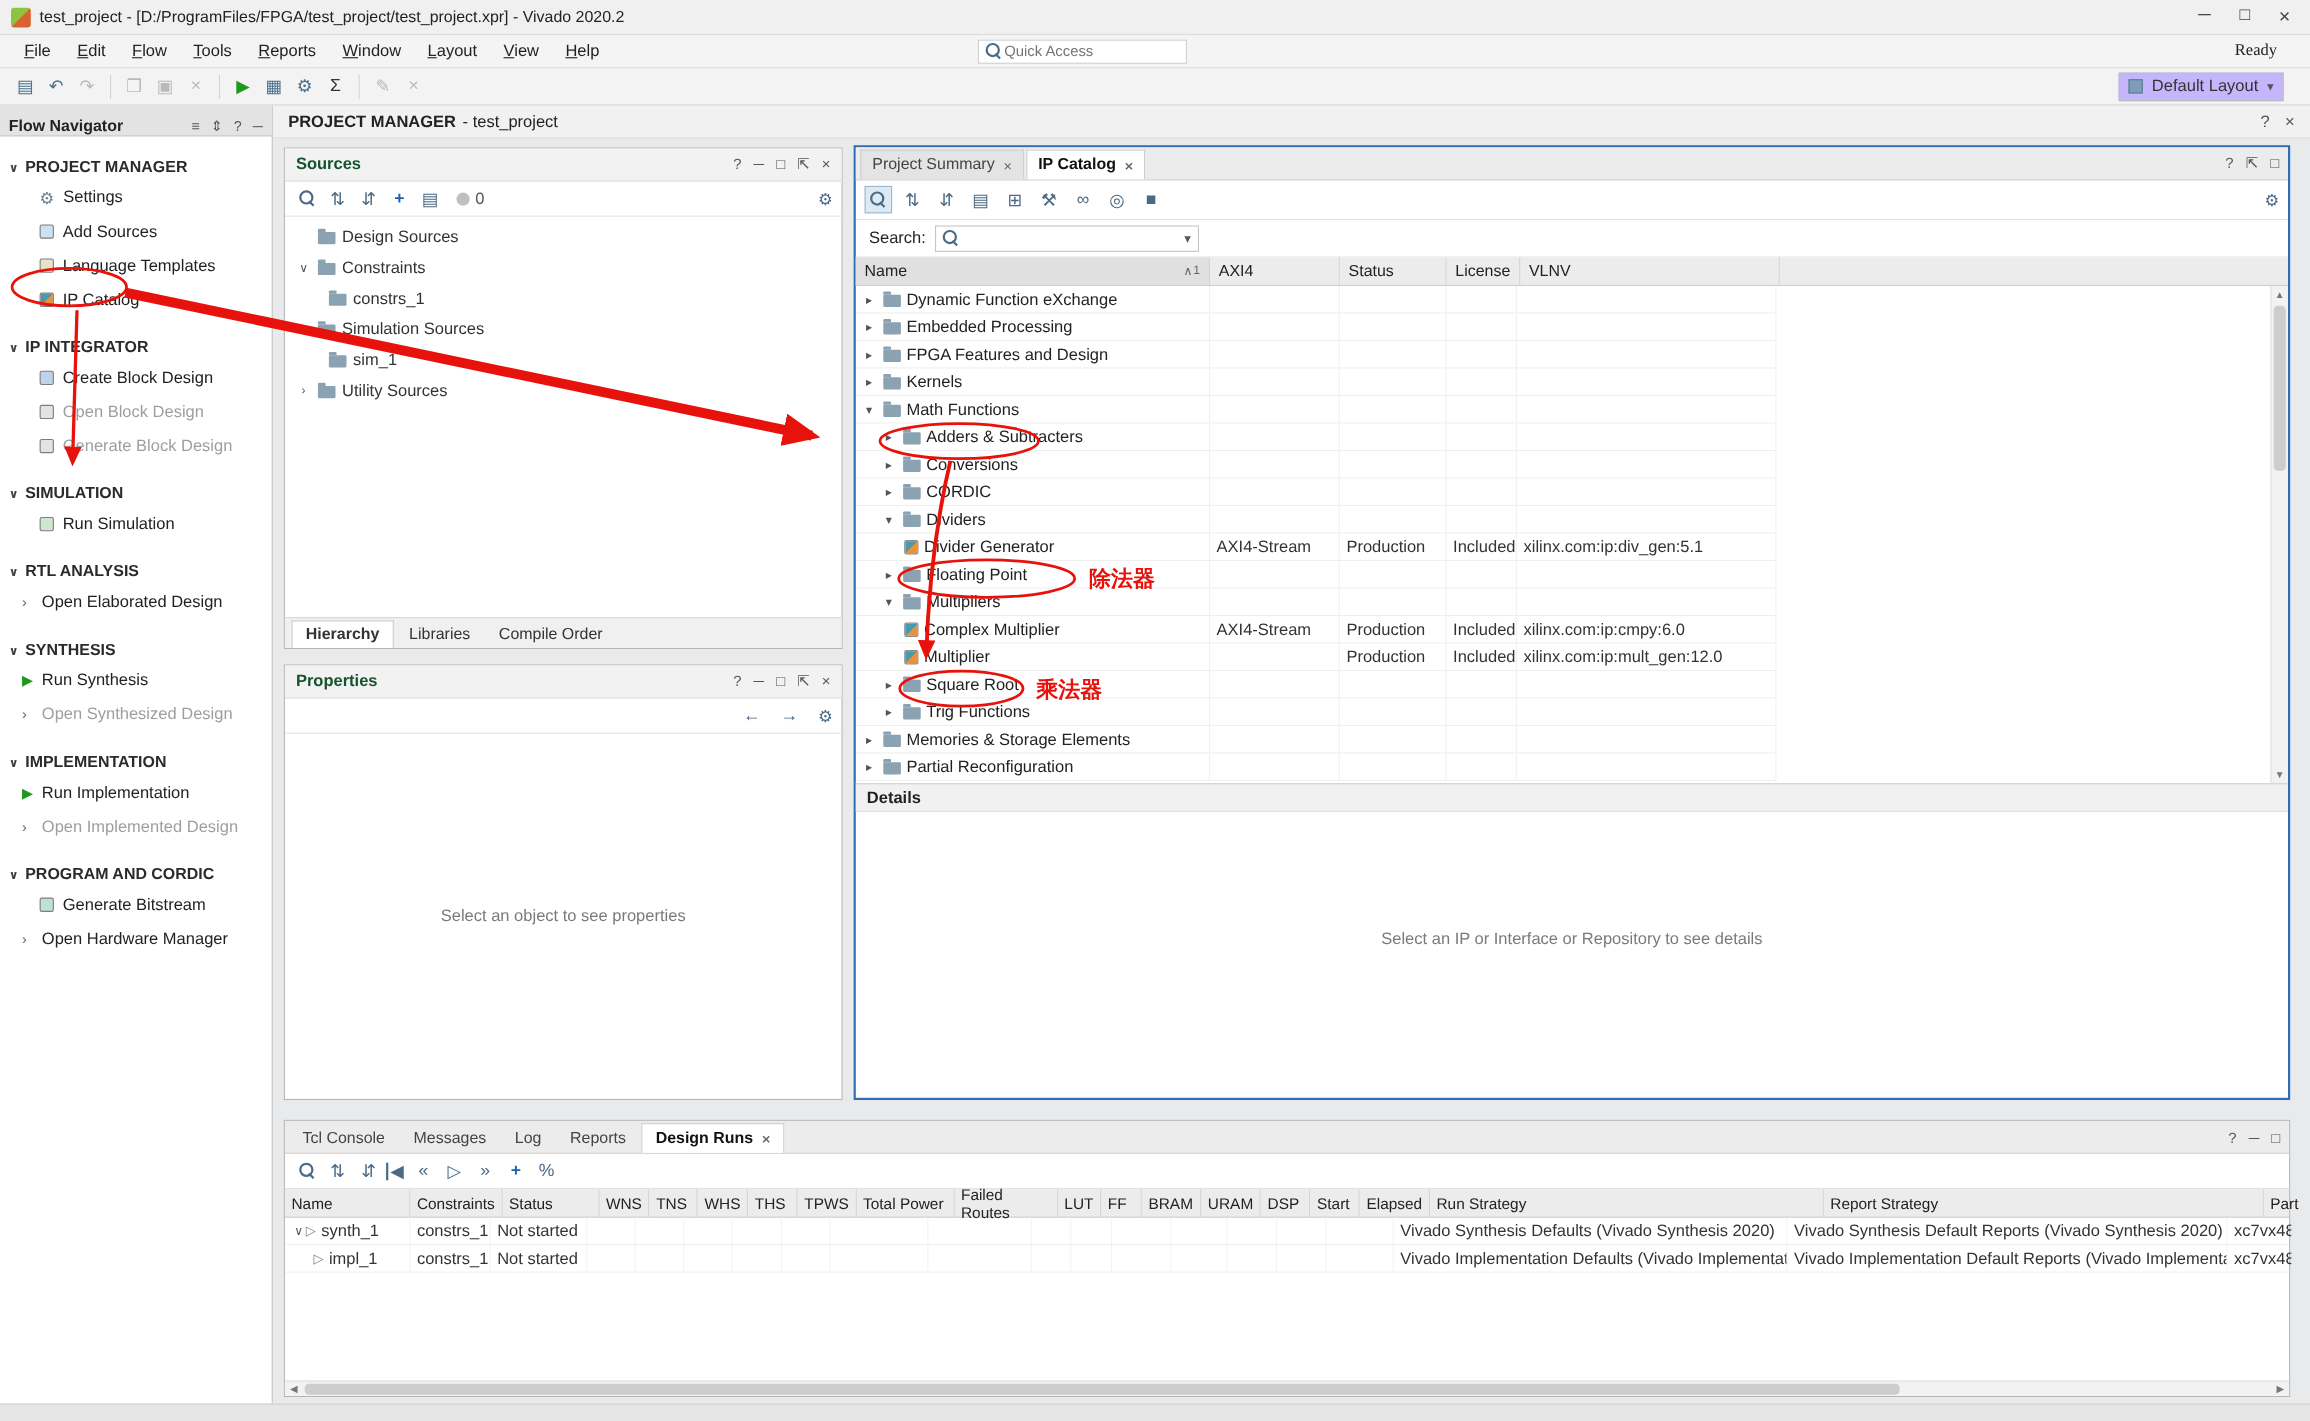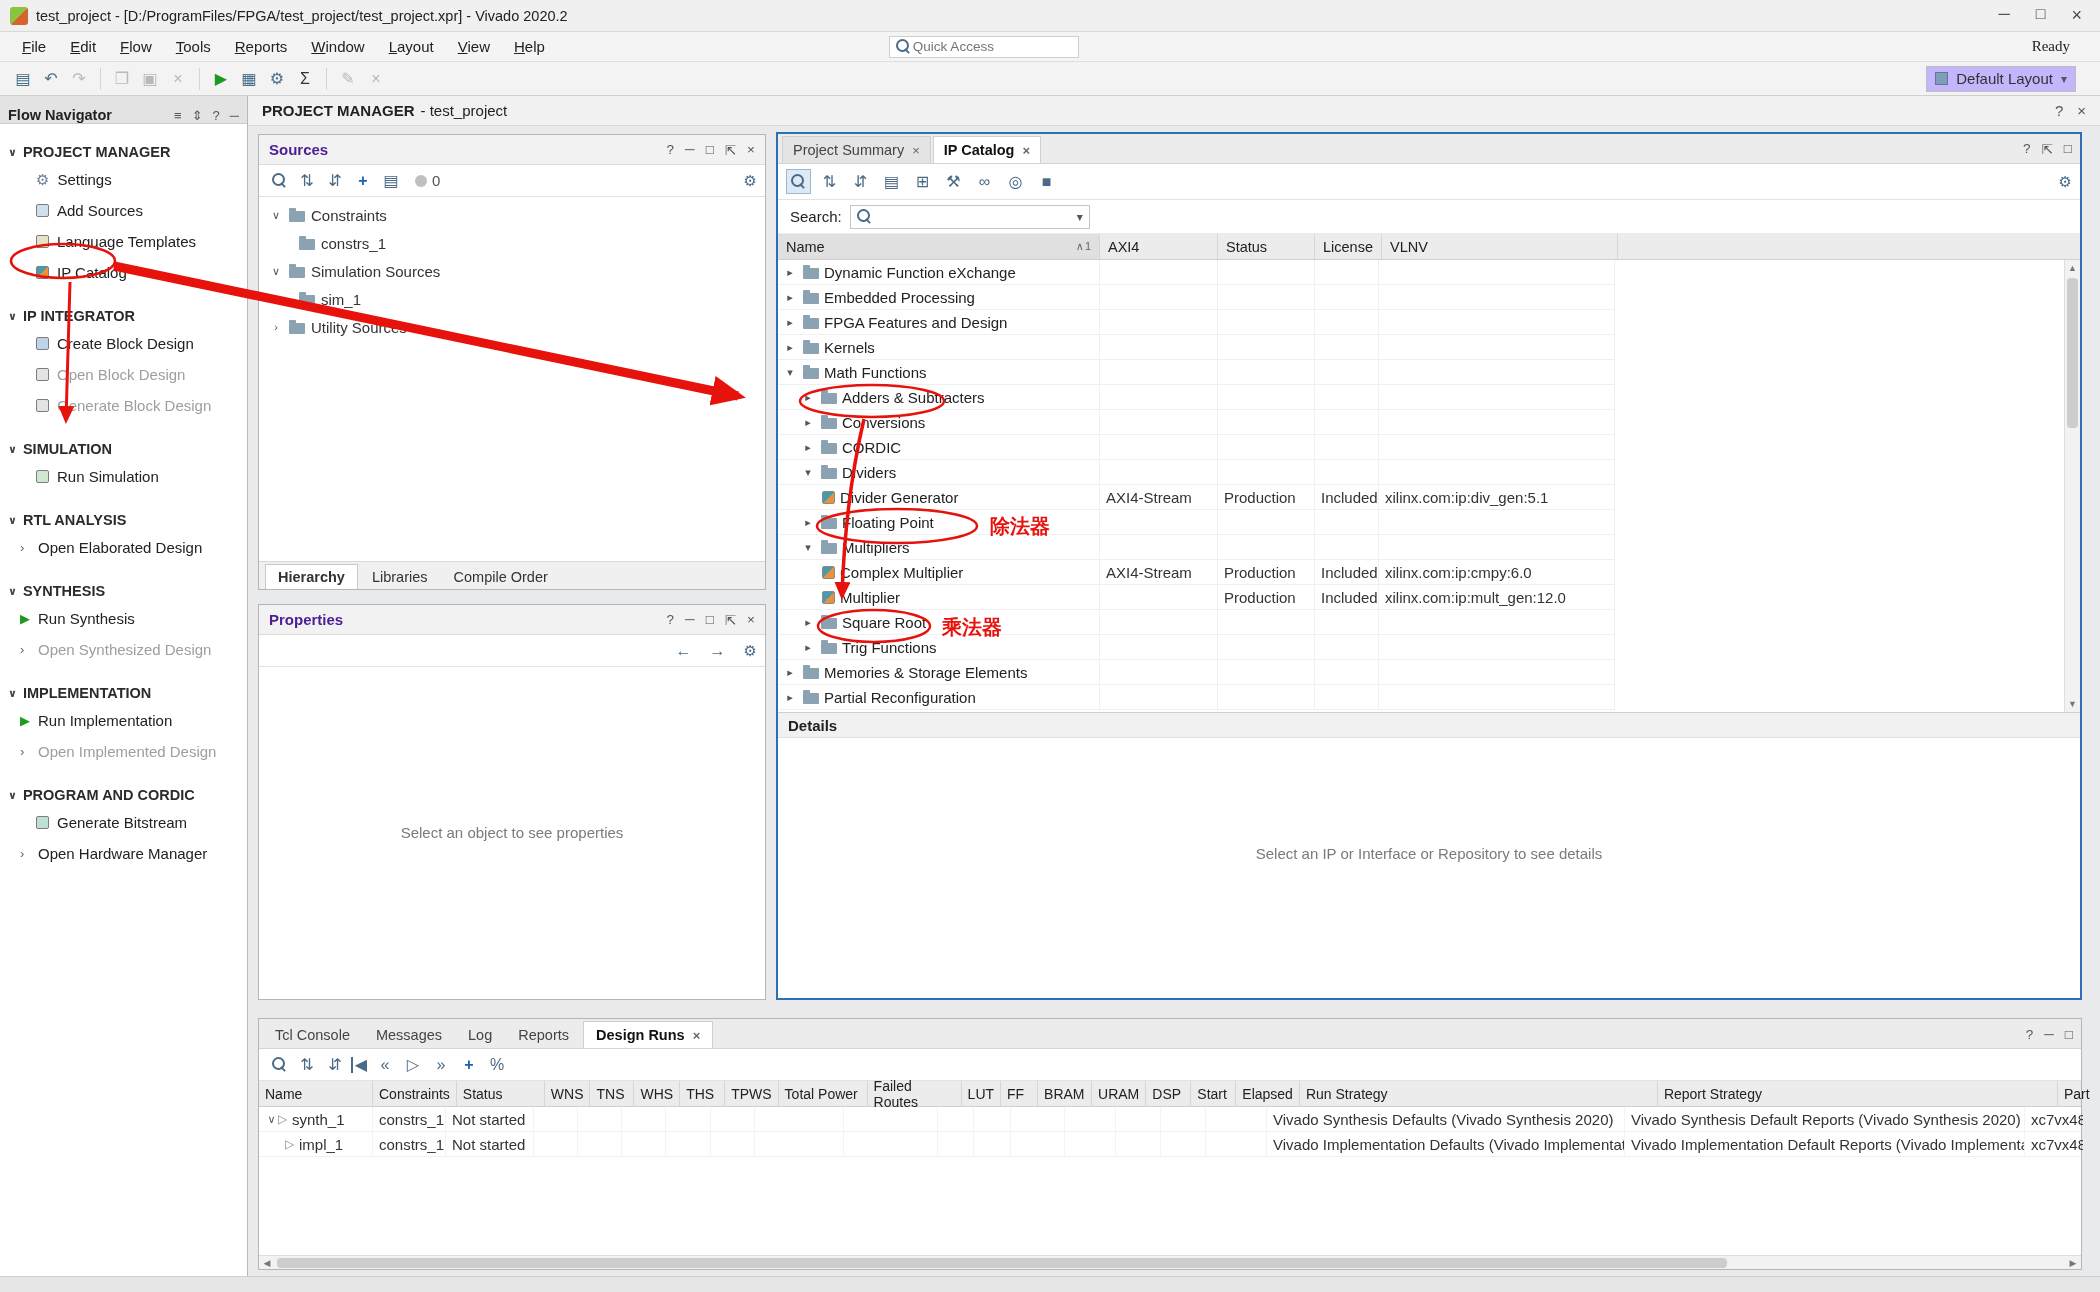--- a/index.html
+++ b/index.html
@@ -52,21 +52,21 @@
 
   
   .pmbar { position:absolute; left:248px; top:96px; right:0; height:30px; background:#f1f1f1; border-bottom:1px solid #d8d8d8; display:flex; align-items:center; padding:0 14px; gap:6px; }
   .pmbar .t1 { font-weight:bold; color:#222; }
   .pmbar .t2 { color:#222; }
   .pmbar .hic { margin-left:auto; display:flex; gap:14px; color:#555; }
   .content { position:absolute; left:248px; top:126px; right:0; bottom:16px; background:#e9eaec; }
 
   .panel { position:absolute; background:#fff; border:1px solid #b5b5b5; }
   .phead { height:30px; background:#f2f2f2; border-bottom:1px solid #dcdcdc; display:flex; align-items:center; padding:0 10px; }
-  .phead .ptitle { font-weight:bold; color:#4c1d95; }
+  .phead .ptitle { font-weight:bold; color:#14532d; }
   .picons { margin-left:auto; display:flex; gap:11px; color:#555; font-size:13.5px; }
   .ptool { height:32px; border-bottom:1px solid #e2e2e2; display:flex; align-items:center; padding:0 8px; gap:4px; }
   .ptool .ticon { width:24px; height:24px; color:#4a6a85; }
   .badge0 { display:flex; align-items:center; gap:5px; margin-left:8px; color:#555; }
   .badge0 .dot { width:12px; height:12px; border-radius:50%; background:#c0c0c0; display:inline-block; }
   .gear-right { margin-left:auto; color:#4a6a85; }
 
   
   .stree { padding-top:4px; }
   .srow { display:flex; align-items:center; gap:6px; height:28px; padding-left:10px; }
@@ -354,20 +354,25 @@
       <span class="ticon" style="color:#1465b0;font-weight:bold;">+</span>
       <span class="ticon">▤</span>
       <span class="badge0">
         <span class="dot"></span>
         <span>0</span>
       </span>
       <span class="gear-right">⚙</span>
     </div>
     <div class="stree">
       <div class="srow">
+        <span class="exp"></span>
+        <span class="folder"></span>
+        <span>Design Sources</span>
+      </div>
+      <div class="srow">
         <span class="exp">∨</span>
         <span class="folder"></span>
         <span>Constraints</span>
       </div>
       <div class="srow child">
         <span class="folder"></span>
         <span>constrs_1</span>
       </div>
       <div class="srow">
         <span class="exp">∨</span>

